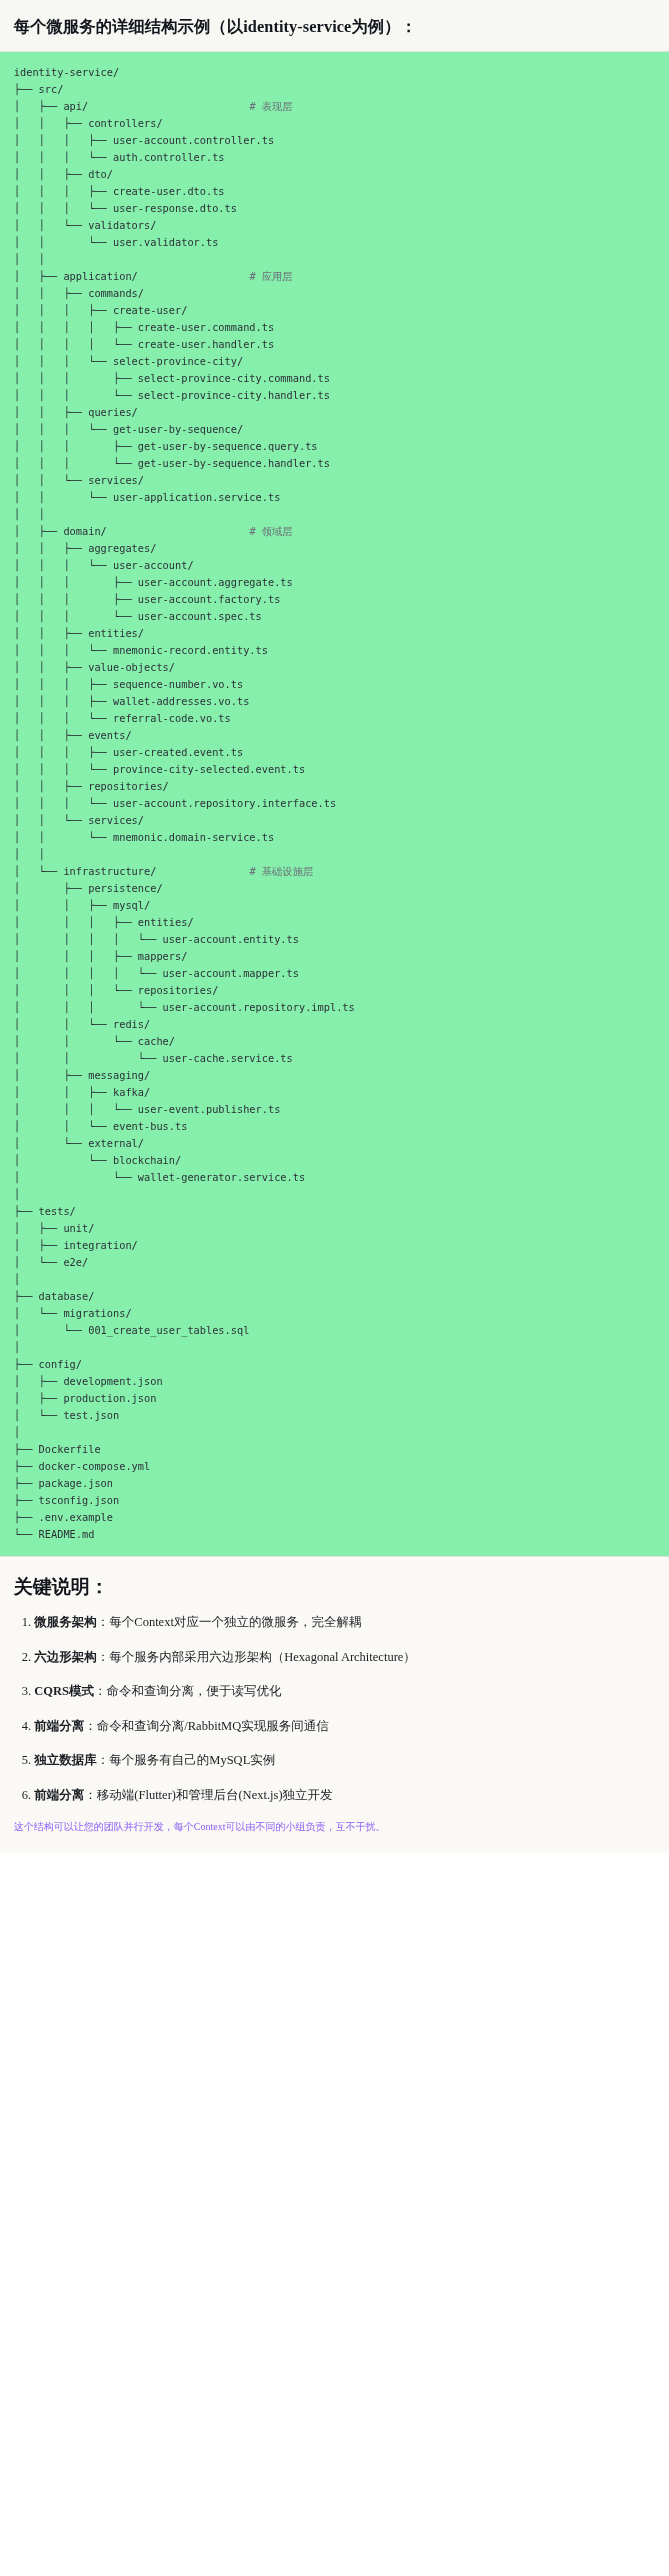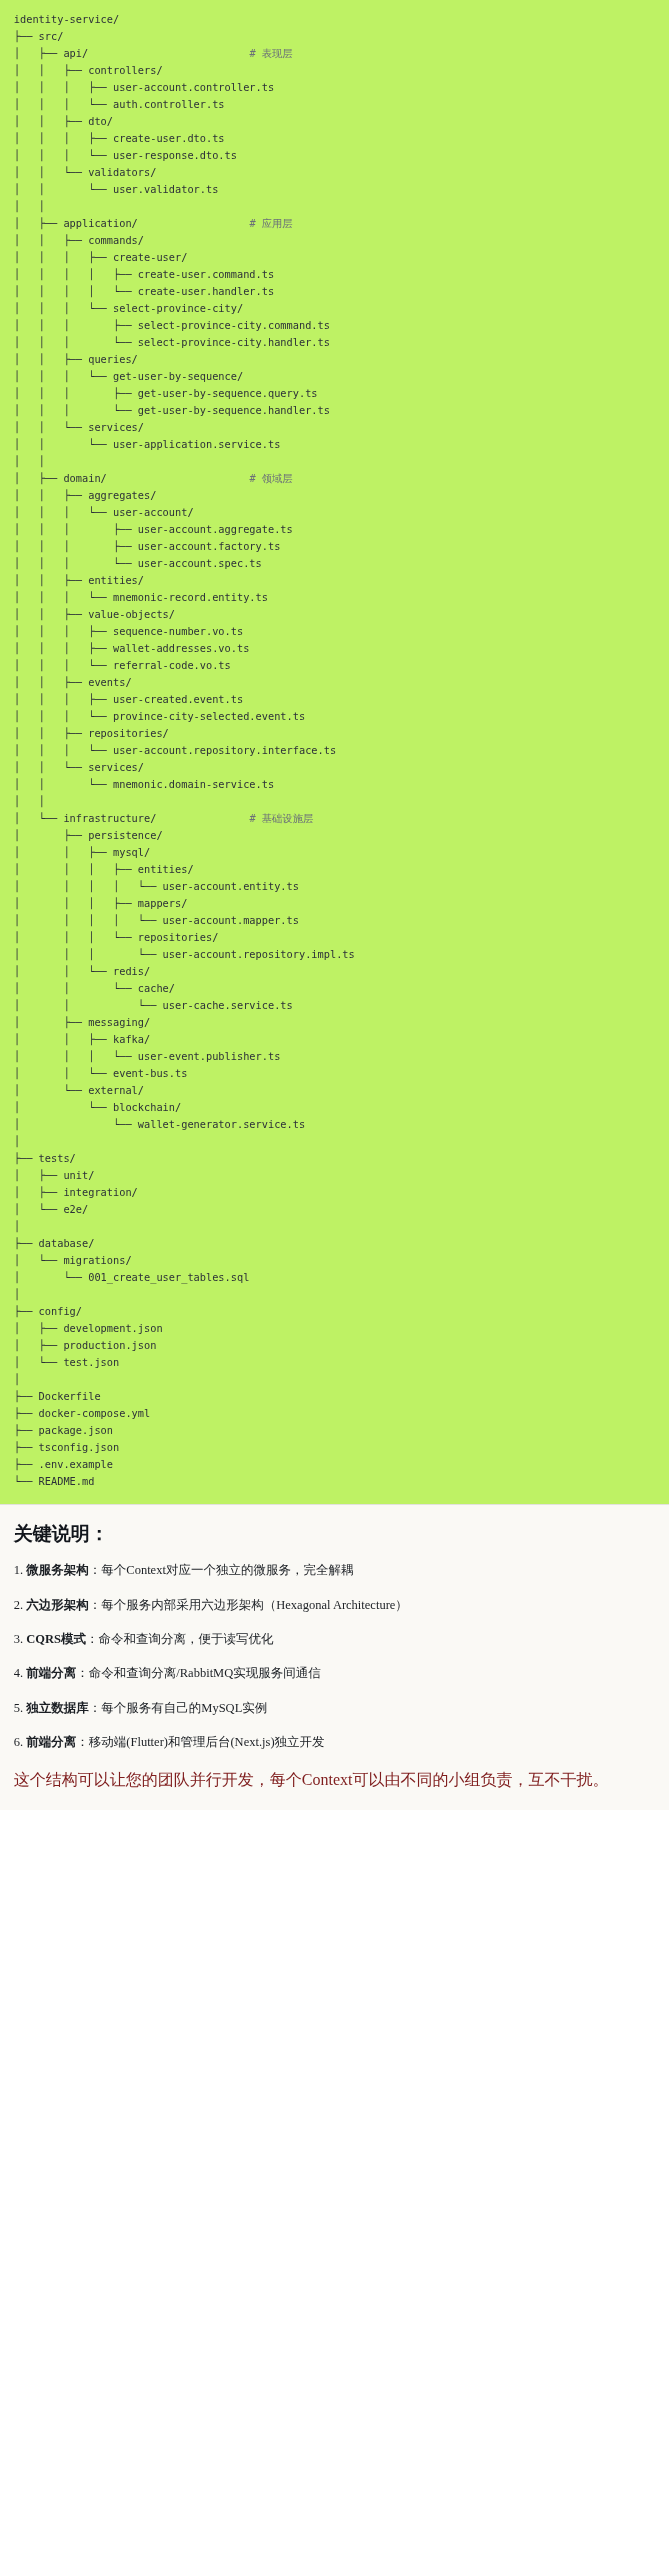--- a/index.html
+++ b/index.html
@@ -32,21 +32,21 @@
     font-size: 16.3px;
     line-height: 1.3;
     font-weight: 700;
     color: #12161c;
     font-family: "Liberation Serif", "DejaVu Serif", serif;
     letter-spacing: 0.1px;
   }
 
   
   .code-block {
-    background: #bef264;
+    background: #86efac;
     padding: 11.3px 13.8px 13.8px 13.8px;
     box-sizing: border-box;
     overflow: hidden;
   }
   pre.tree {
     margin: 0;
     font-family: "DejaVu Sans Mono", "Liberation Mono", monospace;
     font-size: 10.3px;
     line-height: 17px;
     color: #2c3138;
@@ -65,21 +65,21 @@
     box-sizing: border-box;
   }
   .notes-heading {
     margin: 0 0 13.8px 0;
     font-size: 19px;
     font-weight: 700;
     color: #12161c;
     font-family: "Liberation Serif", "DejaVu Serif", serif;
   }
   ol.notes-list {
-    margin: 0;
+    margin: 8px;
     padding: 0;
     list-style: none;
     counter-reset: note;
   }
   ol.notes-list li {
     counter-increment: note;
     margin: 0 0 16.3px 0;
     font-size: 12.5px;
     line-height: 1.45;
     color: #1b1f24;
@@ -87,31 +87,34 @@
   }
   ol.notes-list li::before {
     content: counter(note) ". ";
     font-family: "Liberation Serif", "DejaVu Serif", serif;
   }
   ol.notes-list li .nb {
     font-weight: 700;
   }
   .notes-footer {
     margin: 16.3px 0 0 0;
-    font-size: 16px;
+    font-size: 10px;
     line-height: 1.45;
-    color: #7f1d1d;
+    color: #8b5cf6;
     font-family: "Liberation Serif", "DejaVu Serif", serif;
   }
 </style>
 </head>
 <body>
 
 <div class="page">
 
+  <section class="title-block">
+    <h2>每个微服务的详细结构示例（以identity-service为例）：</h2>
+  </section>
 
   <section class="code-block">
     <pre class="tree">identity-service/
 ├── src/
 │   ├── api/                          <span class="cm"># 表现层</span>
 │   │   ├── controllers/
 │   │   │   ├── user-account.controller.ts
 │   │   │   └── auth.controller.ts
 │   │   ├── dto/
 │   │   │   ├── create-user.dto.ts

